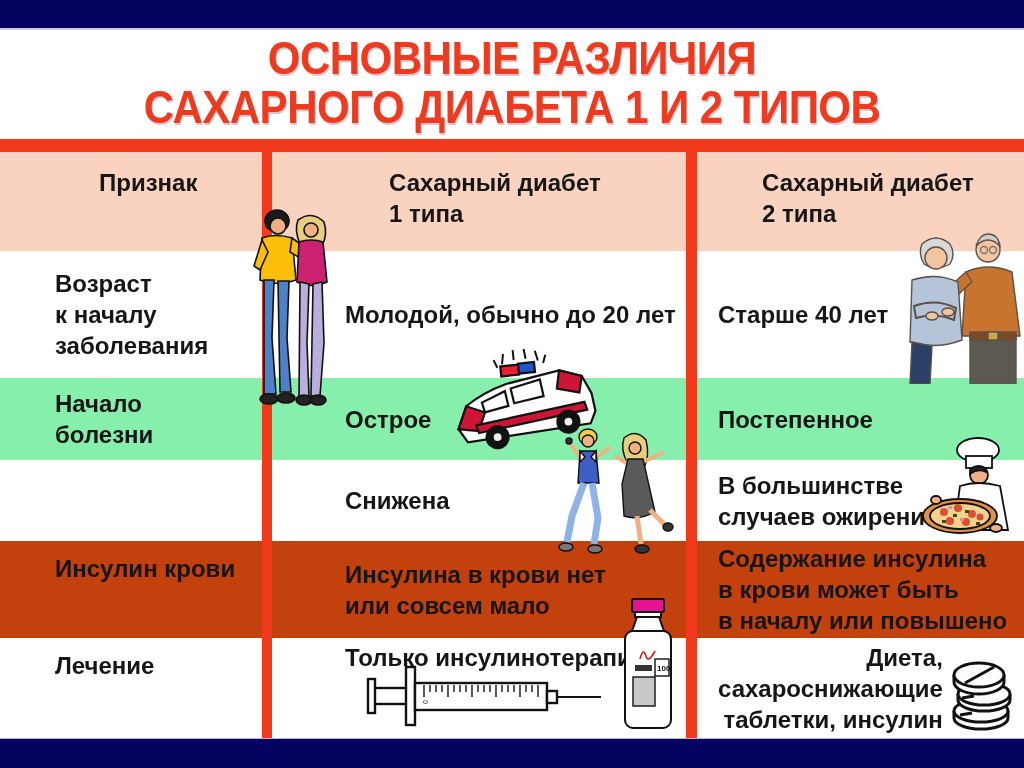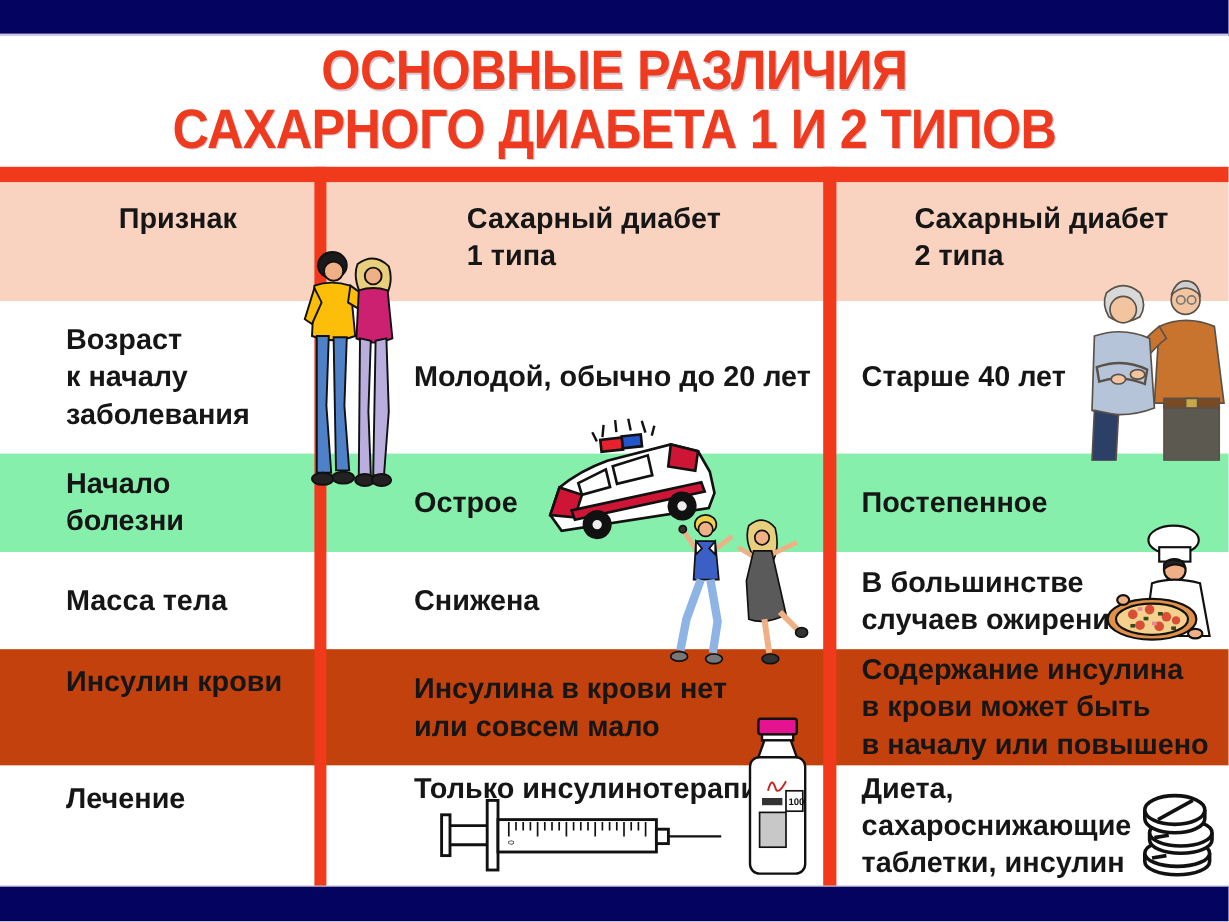--- a/index.html
+++ b/index.html
@@ -14,21 +14,21 @@
   .hbar{position:absolute;left:0;top:139px;width:1024px;height:13px;background:#f13a1c;}
   .vbar{position:absolute;top:139px;height:599px;background:#f13a1c;z-index:3;}
   .v1{left:262px;width:10px;}
   .v2{left:686px;width:11px;}
   .row{position:absolute;left:0;width:1024px;z-index:1;}
   .r1{top:152px;height:99px;background:#f9d2c0;}
   .r2{top:251px;height:127px;background:#ffffff;}
   .r3{top:378px;height:82px;background:#86efac;}
   .r4{top:460px;height:81px;background:#ffffff;}
   .r5{top:541px;height:97px;background:#c2410c;}
-  .r6{top:638px;height:100px;background:#ffffff;}
+  .r6{top:638px;height:100px;background:#ffffff;text-align:right;}
   .cell{position:absolute;top:0;height:100%;display:flex;align-items:center;white-space:pre;
         font-size:24px;font-weight:bold;color:#161616;line-height:31px;z-index:2;}
   .c1{left:55px;width:205px;}
   .c2{left:345px;width:338px;}
   .c3{left:718px;width:302px;}
   .v-top{align-items:flex-start;padding-top:15px;margin-left:44px;}
   .v-top2{align-items:flex-start;padding-top:12px;}
   .v-top3{align-items:flex-start;padding-top:4px;}
   .illus{position:absolute;z-index:4;}
 </style>
@@ -63,21 +63,20 @@
   </div>
 
   <div class="row r3">
     <div class="cell c1">Начало
 болезни</div>
     <div class="cell c3">Постепенное</div>
     <div class="cell c2">Острое</div>
   </div>
 
   <div class="row r4">
-    <div class="cell c1">Масса тела</div>
     <div class="cell c2">Снижена</div>
     <div class="cell c3">В большинстве
 случаев ожирение</div>
   </div>
 
   <div class="row r5">
     <div class="cell c1 v-top2">Инсулин крови</div>
     <div class="cell c2">Инсулина в крови нет
 или совсем мало</div>
     <div class="cell c3">Содержание инсулина

